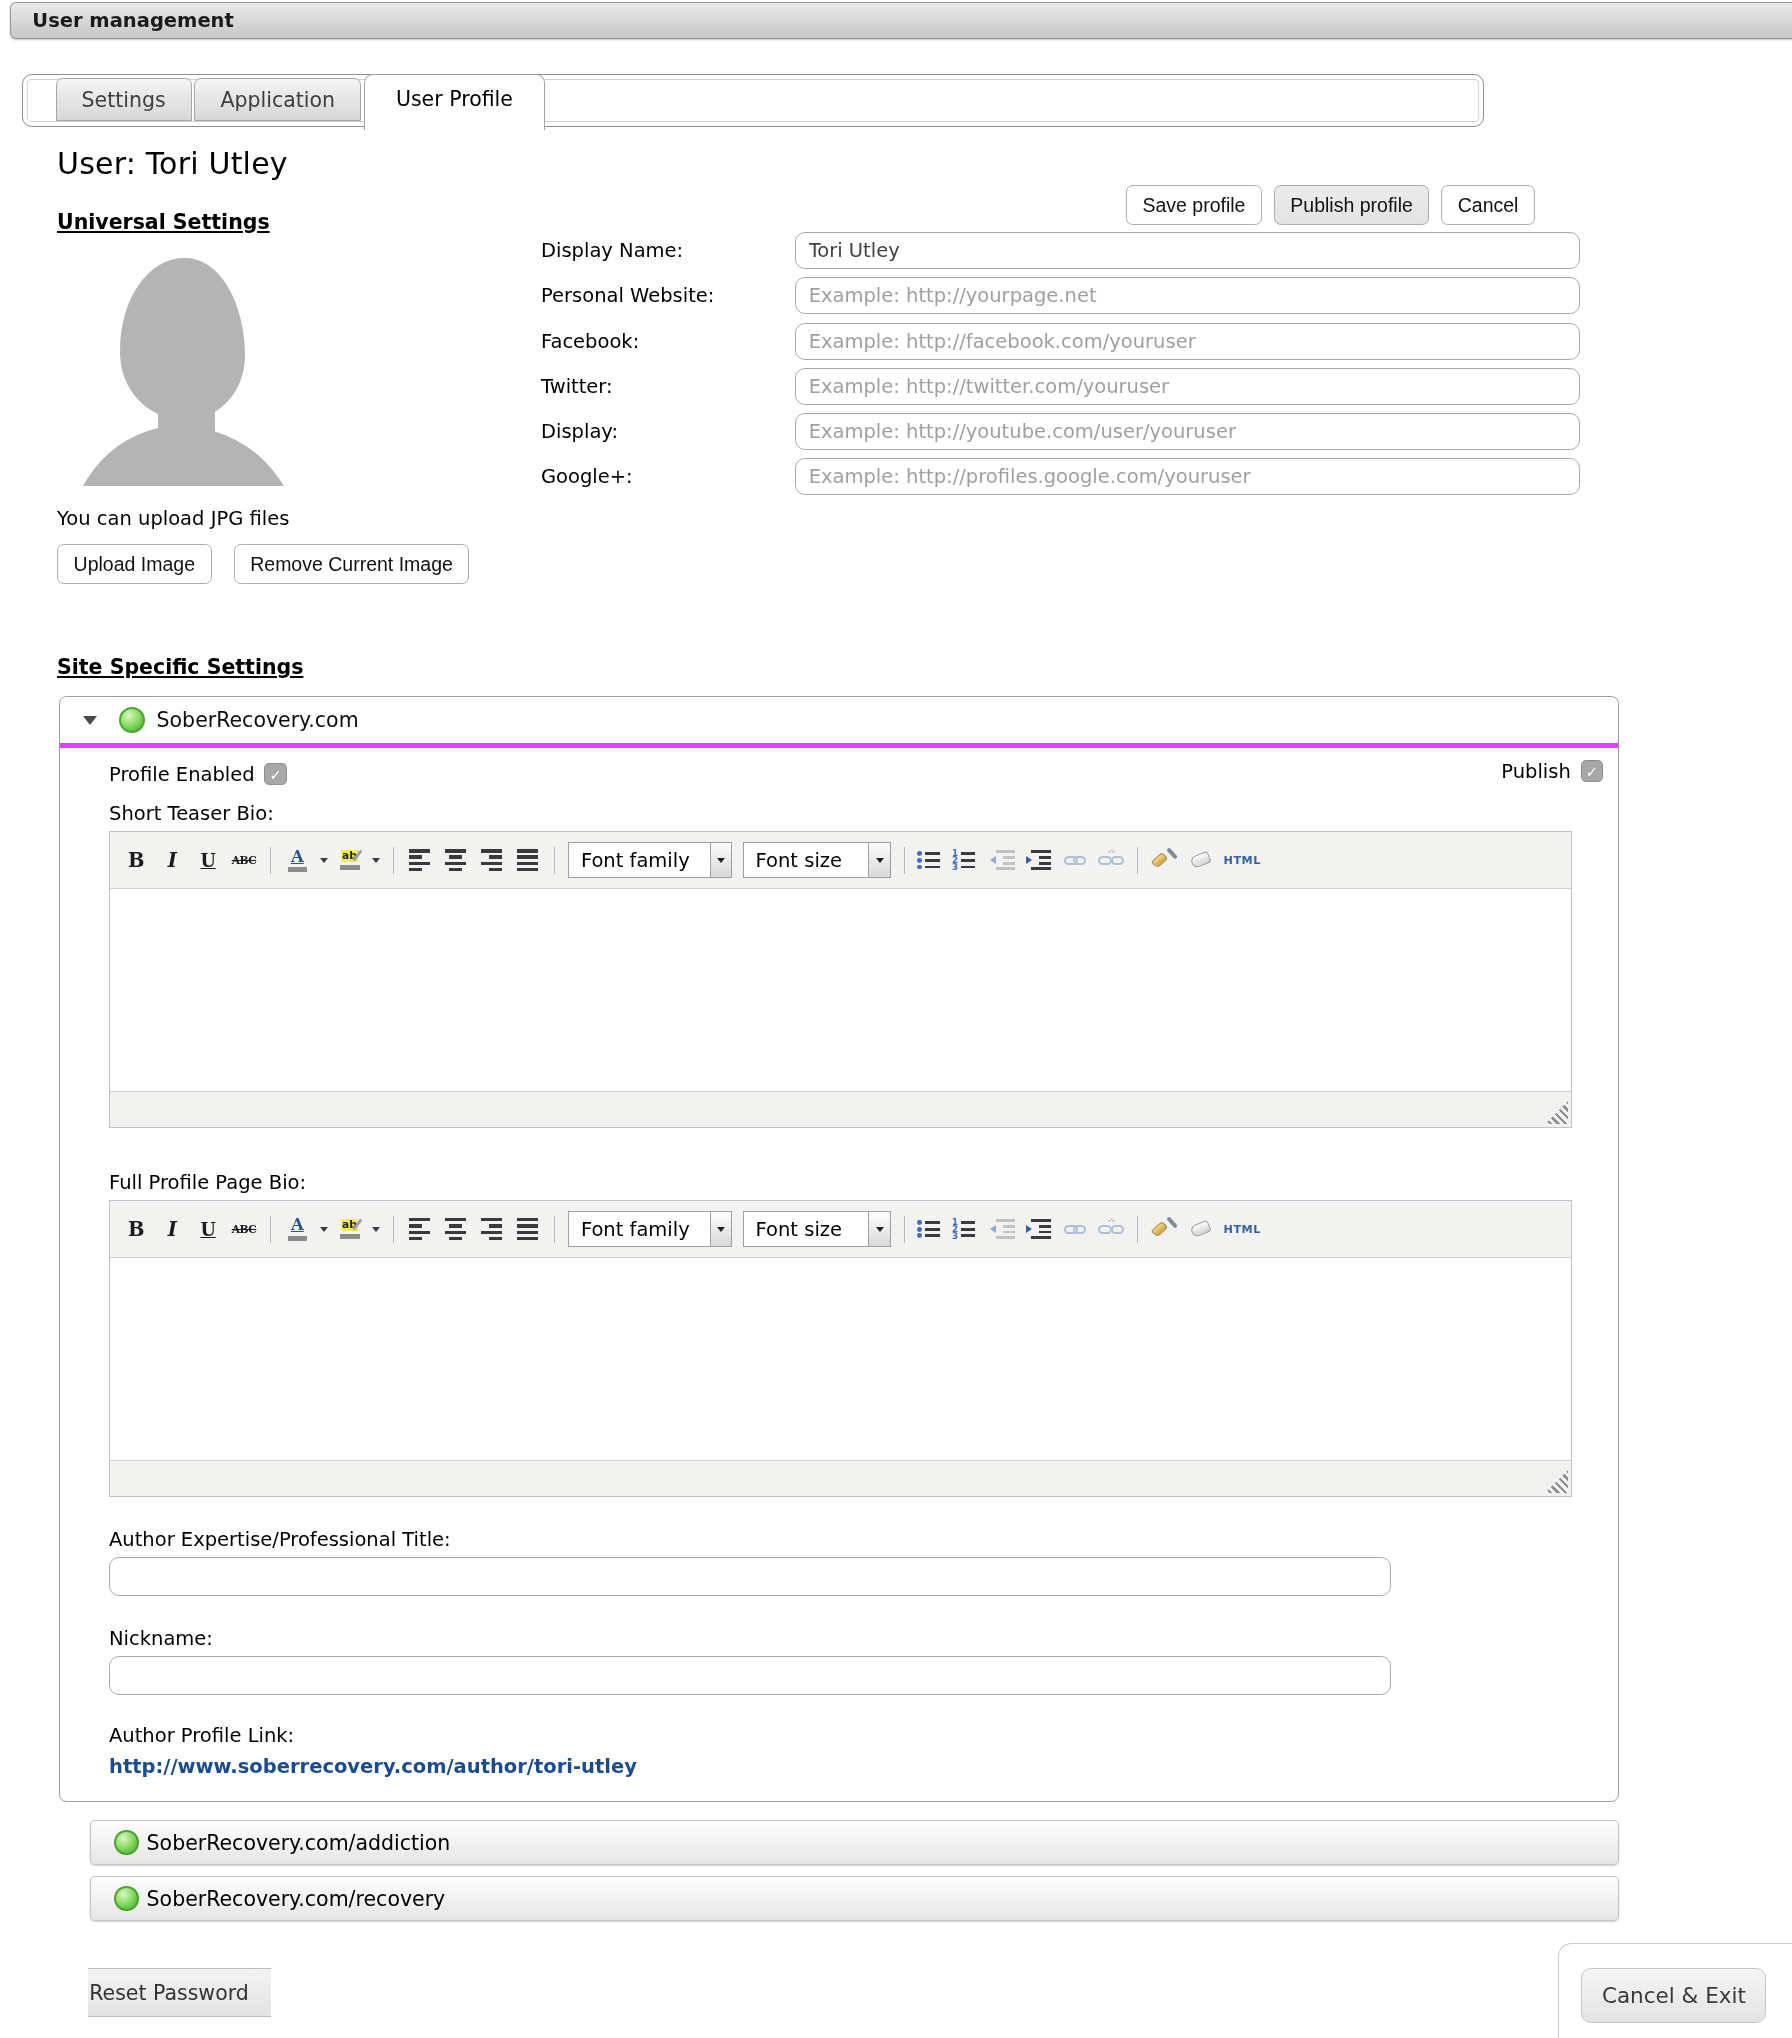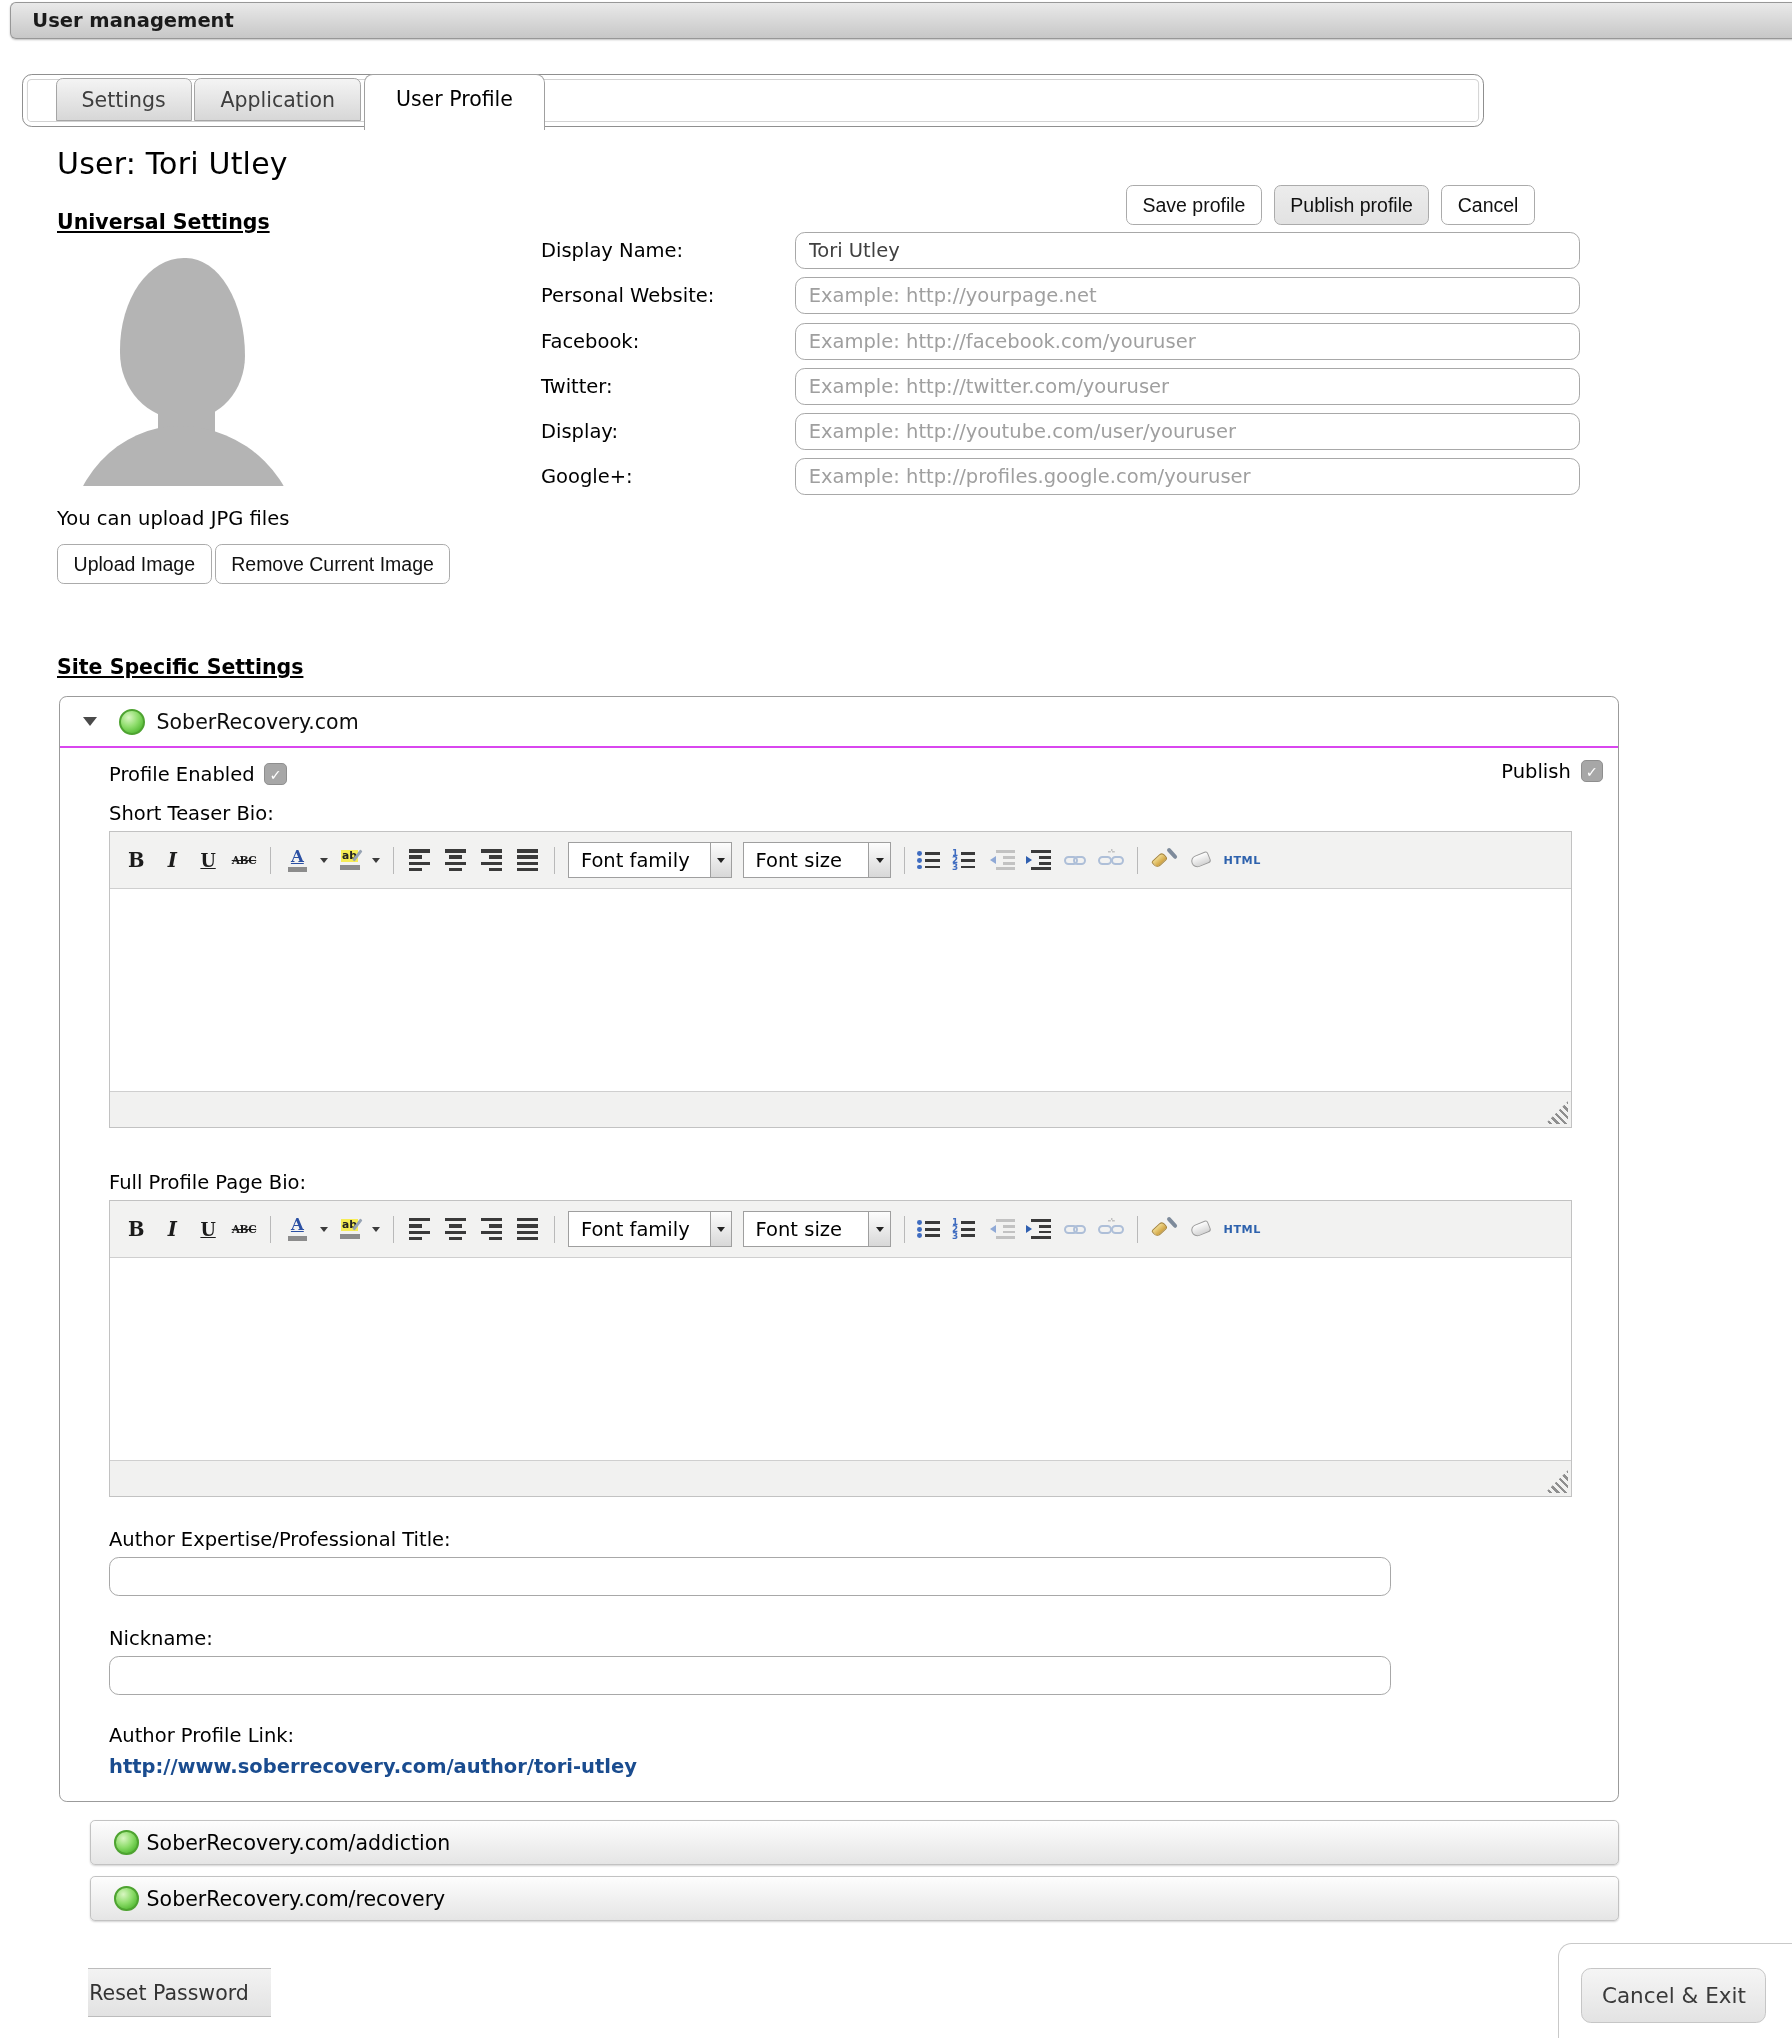--- a/index.html
+++ b/index.html
@@ -67,41 +67,41 @@
   .avatar {
     position:absolute; left:60px; top:252px; width:244px; height:234px;
     background:#ffffff; overflow:hidden;
   }
   .avatar .head { position:absolute; left:60px; top:5.9px; width:125px; height:161px; background:#b4b4b4;
     border-radius:52% 48% 46% 50% / 58% 62% 40% 42%; }
   .avatar .neck { position:absolute; left:98px; top:146px; width:57px; height:54px; background:#b4b4b4; }
   .avatar .shoulders { position:absolute; left:7.8px; top:174px; width:232px; height:127px; background:#b4b4b4;
     border-radius:48% 52% 0 0 / 95% 95% 0 0; }
   .upload-hint { position:absolute; left:57px; top:507px; font-size:19.5px; }
-  .upload-actions { position:absolute; left:57px; top:544px; display:flex; gap:3px; }
+  .upload-actions { position:absolute; left:57px; top:544px; display:flex; gap:22px; }
   
   .uform { position:absolute; left:541px; top:232px; }
   .frow { display:flex; align-items:center; margin-bottom:8.3px; }
   .flabel { width:254px; font-size:19.5px; }
   .finput {
     width:785px; height:37px;
     border:1.8px solid #a8a8a8; border-radius:9.8px;
     padding:0 12.7px; font-size:19.5px; color:#404040;
     font-family:"DejaVu Sans","Liberation Sans",sans-serif;
     outline:none; background:#fff;
   }
   .finput::placeholder { color:#9f9f9f; opacity:1; }
   
   .panel {
     position:absolute; left:59px; top:696px; width:1560px; height:1106px;
     border:1.5px solid #9b9b9b; border-radius:7.8px; background:#fff;
   }
   .panel-header {
     height:51px; display:flex; align-items:center; gap:11.7px;
-    padding-left:23.4px; border-bottom:2px solid #d946ef;
+    padding-left:23.4px; border-bottom:5px solid #d946ef;
   }
   .caret-down {
     width:0; height:0; border-left:7.8px solid transparent; border-right:7.8px solid transparent;
     border-top:9.8px solid #4a4a4a; margin-right:9.8px;
   }
   .dot {
     width:26px; height:26px; border-radius:50%;
     background: radial-gradient(circle at 35% 30%, #d9f6c2, #8edd6c 45%, #55bb35 80%);
     border:2px solid #4ea331;
     flex:none;

